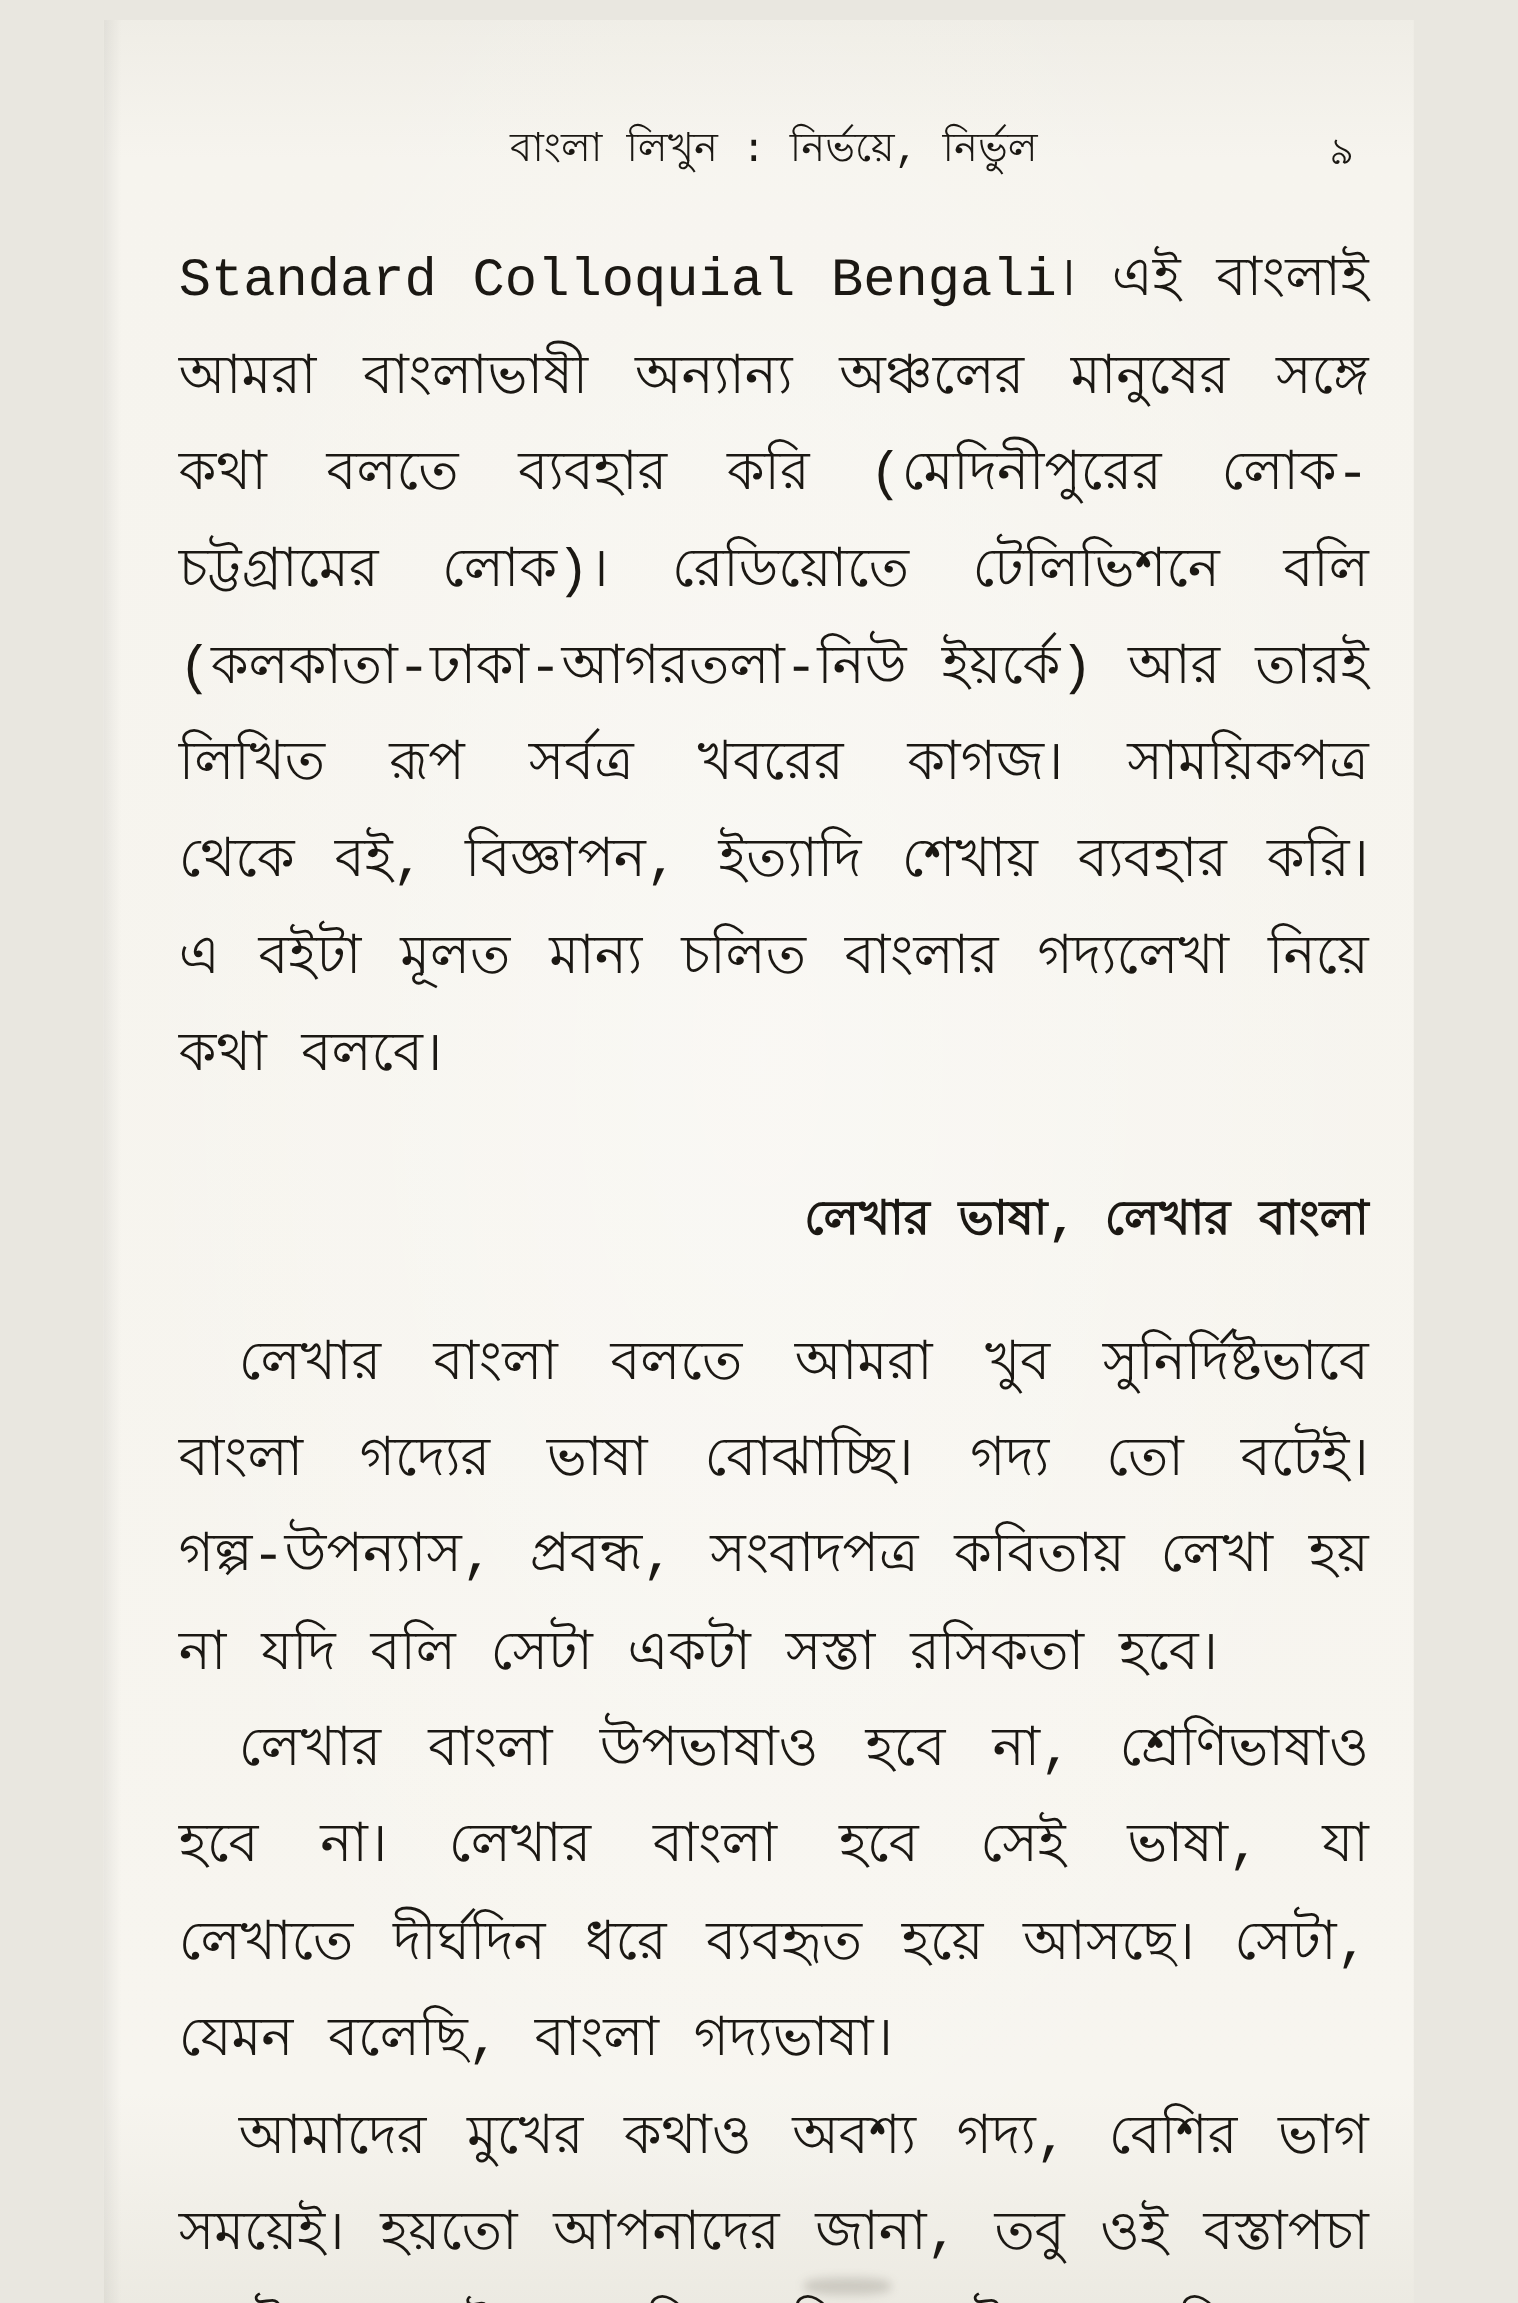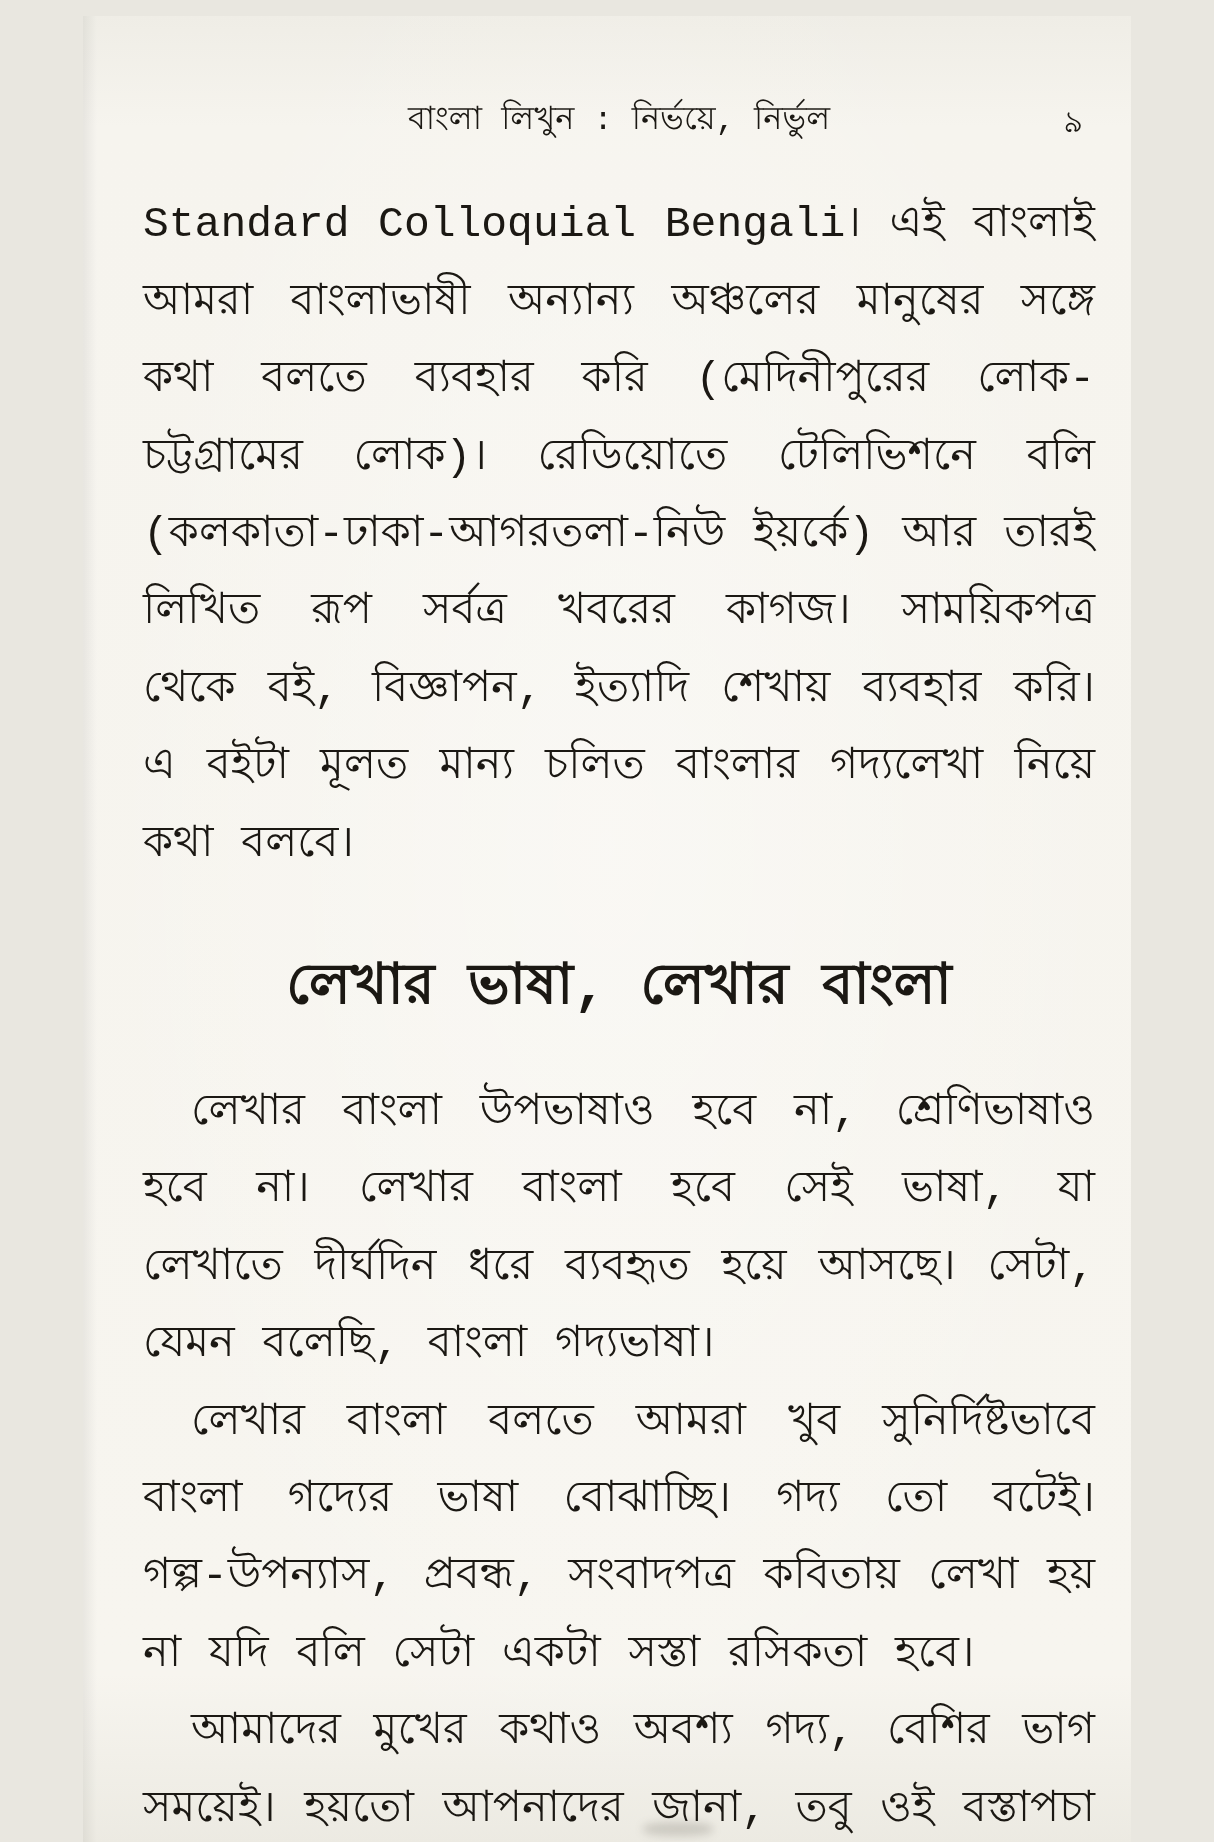--- a/index.html
+++ b/index.html
@@ -50,24 +50,24 @@
     line-height: 1.8;
     text-align: justify;
     text-indent: 48px;
     word-spacing: 2px;
   }
   p.para.no-indent {
     text-indent: 0;
   }
   h2.section-heading {
     margin: 72px 0 52px 0;
-    font-size: 56px;
+    font-size: 38px;
     font-weight: bold;
     line-height: 1.2;
-    text-align: center;
+    text-align: right;
   }
   
   .artifact {
     position: absolute;
     border-radius: 50%;
     pointer-events: none;
   }
   .artifact.smudge-bottom {
     left: 560px;
     top: 1806px;
@@ -103,23 +103,23 @@
 
     <div class="running-header">
       <span class="title">বাংলা লিখুন : নির্ভয়ে, নির্ভুল</span>
       <span class="page-number">৯</span>
     </div>
 
     <p class="para no-indent">Standard Colloquial Bengali। এই বাংলাই আমরা বাংলাভাষী অন্যান্য অঞ্চলের মানুষের সঙ্গে কথা বলতে ব্যবহার করি (মেদিনীপুরের লোক-চট্টগ্রামের লোক)। রেডিয়োতে টেলিভিশনে বলি (কলকাতা-ঢাকা-আগরতলা-নিউ ইয়র্কে) আর তারই লিখিত রূপ সর্বত্র খবরের কাগজ। সাময়িকপত্র থেকে বই, বিজ্ঞাপন, ইত্যাদি শেখায় ব্যবহার করি। এ বইটা মূলত মান্য চলিত বাংলার গদ্যলেখা নিয়ে কথা বলবে।</p>
 
     <h2 class="section-heading">লেখার ভাষা, লেখার বাংলা</h2>
 
+    <p class="para">লেখার বাংলা বলতে আমরা খুব সুনির্দিষ্টভাবে বাংলা গদ্যের ভাষা বোঝাচ্ছি। গদ্য তো বটেই। গল্প-উপন্যাস, প্রবন্ধ, সংবাদপত্র কবিতায় লেখা হয় না যদি বলি সেটা একটা সস্তা রসিকতা হবে।</p>
+
     <p class="para">লেখার বাংলা উপভাষাও হবে না, শ্রেণিভাষাও হবে না। লেখার বাংলা হবে সেই ভাষা, যা লেখাতে দীর্ঘদিন ধরে ব্যবহৃত হয়ে আসছে। সেটা, যেমন বলেছি, বাংলা গদ্যভাষা।</p>
-
-    <p class="para">লেখার বাংলা বলতে আমরা খুব সুনির্দিষ্টভাবে বাংলা গদ্যের ভাষা বোঝাচ্ছি। গদ্য তো বটেই। গল্প-উপন্যাস, প্রবন্ধ, সংবাদপত্র কবিতায় লেখা হয় না যদি বলি সেটা একটা সস্তা রসিকতা হবে।</p>
 
     <p class="para">আমাদের মুখের কথাও অবশ্য গদ্য, বেশির ভাগ সময়েই। হয়তো আপনাদের জানা, তবু ওই বস্তাপচা গল্পটা শোনাই। ফরাসি হাসির নাট্যকার মলিয়েরের ‘মধ্যবিত্ত ভদ্রলোক’ নামে এক নাটকে নিরক্ষর দর্জি মশিয়েঁ জুর্দোঁ হঠাৎ একটা লটারি না কী পেয়ে বড়োলোক হয়ে পড়েছিল। বড়োলোক হল যখন, সে ভাবল, তা হলে লেখাপড়া করে একটু ‘ভদ্রলোক’ হওয়া যাক। সে তো আর স্কুলে যেতে পারবে না এই বয়সে, বা কাজের চাপে, তাই বাড়িতে ভাষা আর সাহিত্যের মাস্টার এল। এসে প্রথম দিনেই তাকে জানাল, ভাষা দু রকমের, গদ্য আর পদ্য। গদ্য হল যাতে আমরা কথা বলি। মাস্টারমশাই কথা শেষ করার আগেই দর্জি লাফিয়ে ঝাঁপিয়ে চেঁচিয়ে তার গিন্নিকে জানাল, জান গিন্নি, কী আশ্চর্য কাণ্ড? আমরা যে কথা বলি সেটাই নাকি গদ্যভাষা! আসলে এতদিন গদ্যকে সে শুধু বইয়ের ভাষা ভেবে এসেছে।</p>
 
   </div>
 
   <div class="artifact edge-shadow"></div>
   <div class="artifact speck-top"></div>
   <div class="artifact smudge-bottom"></div>
 
 </div>

